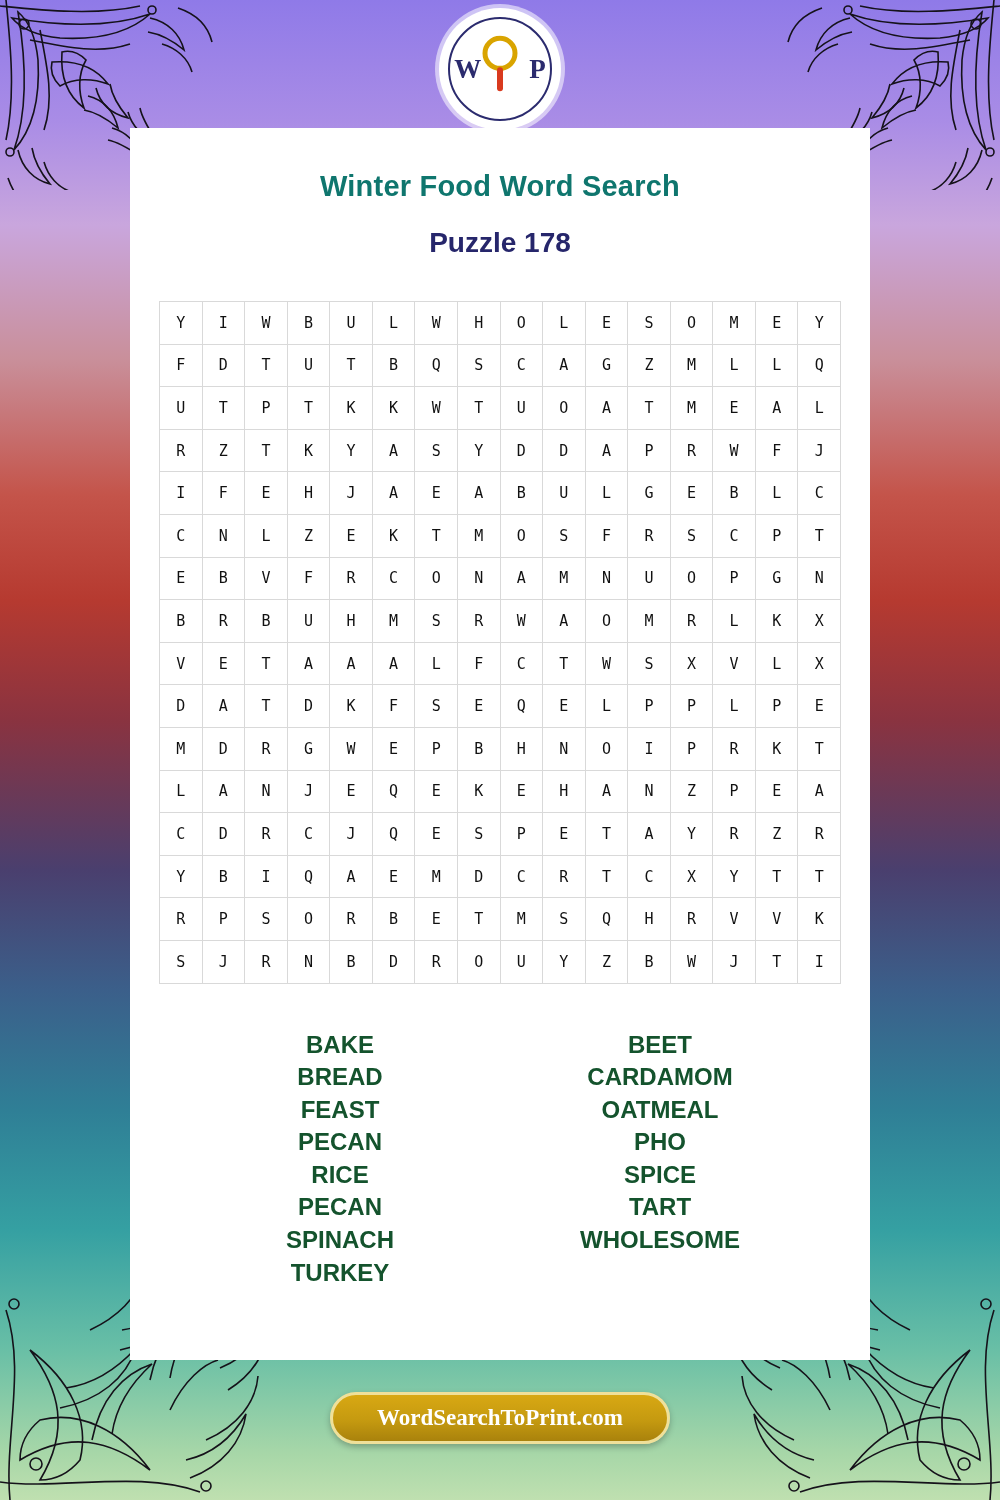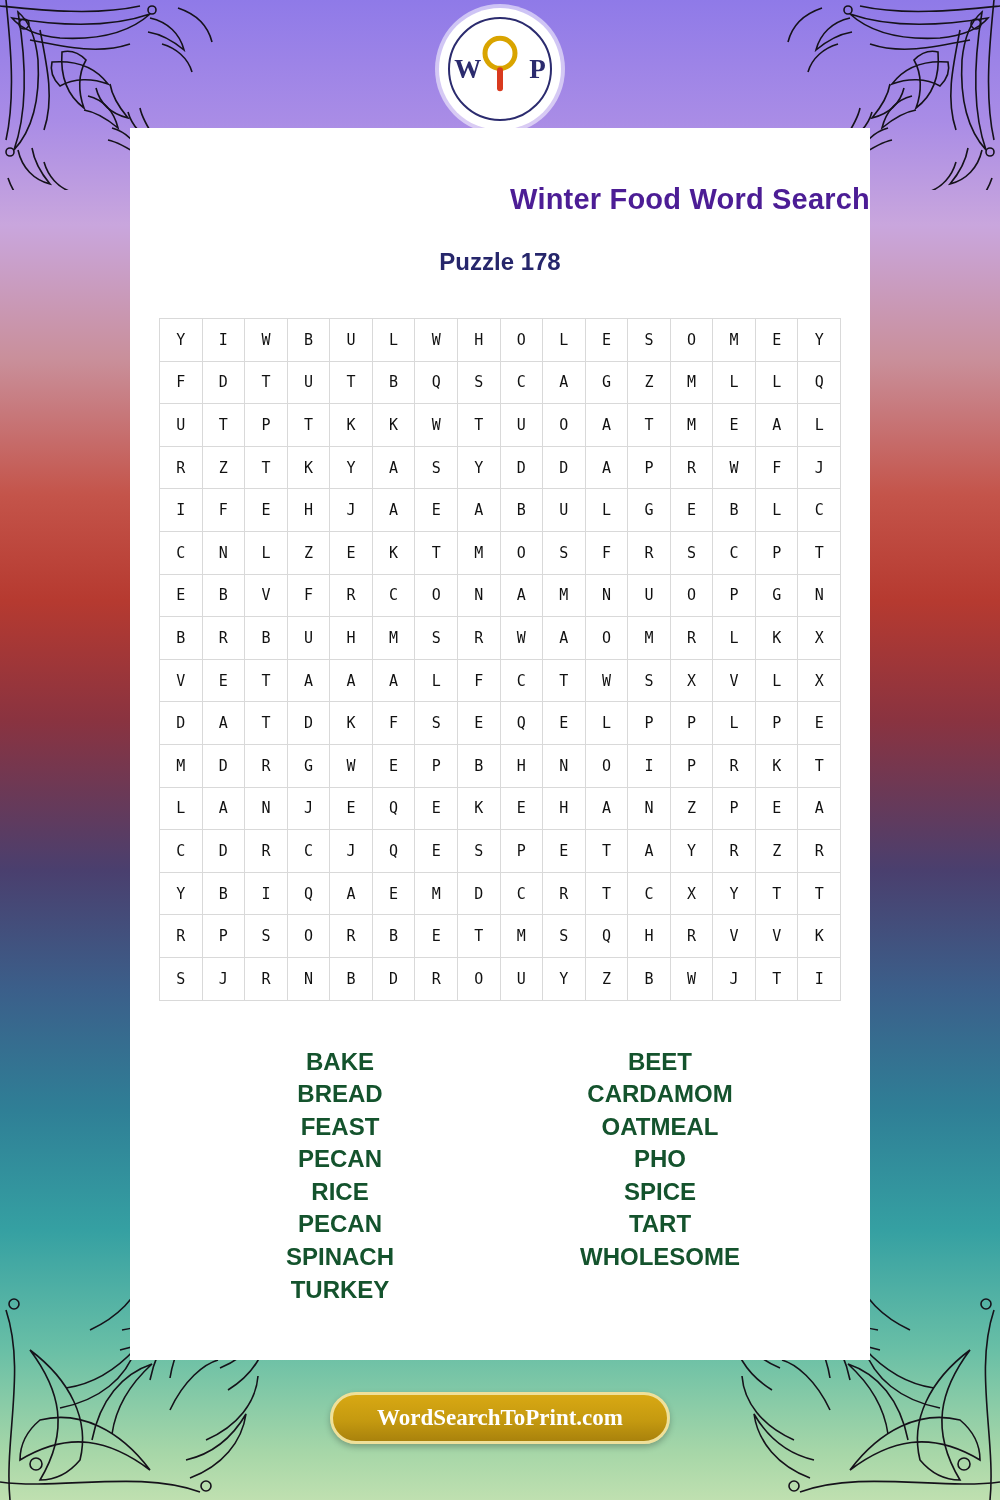--- a/index.html
+++ b/index.html
@@ -83,33 +83,33 @@
     position: absolute;
     left: 130px;
     top: 128px;
     width: 740px;
     height: 1232px;
     background: #ffffff;
     z-index: 3;
   }
 
   .title {
-    text-align: right;
-    color: #4c1d95;
+    text-align: center;
+    color: #0f766e;
     font-size: 29px;
     font-weight: bold;
-    margin-top: 55px;
+    margin-top: 42px;
     letter-spacing: 0.2px;
   }
   .subtitle {
     text-align: center;
     color: #26266b;
-    font-size: 24px;
+    font-size: 28px;
     font-weight: bold;
-    margin-top: 32px;
+    margin-top: 24px;
   }
 
   
   .grid-wrap {
     margin: 42px auto 0 auto;
     width: 682px;
   }
   table.grid {
     border-collapse: collapse;
     width: 682px;

